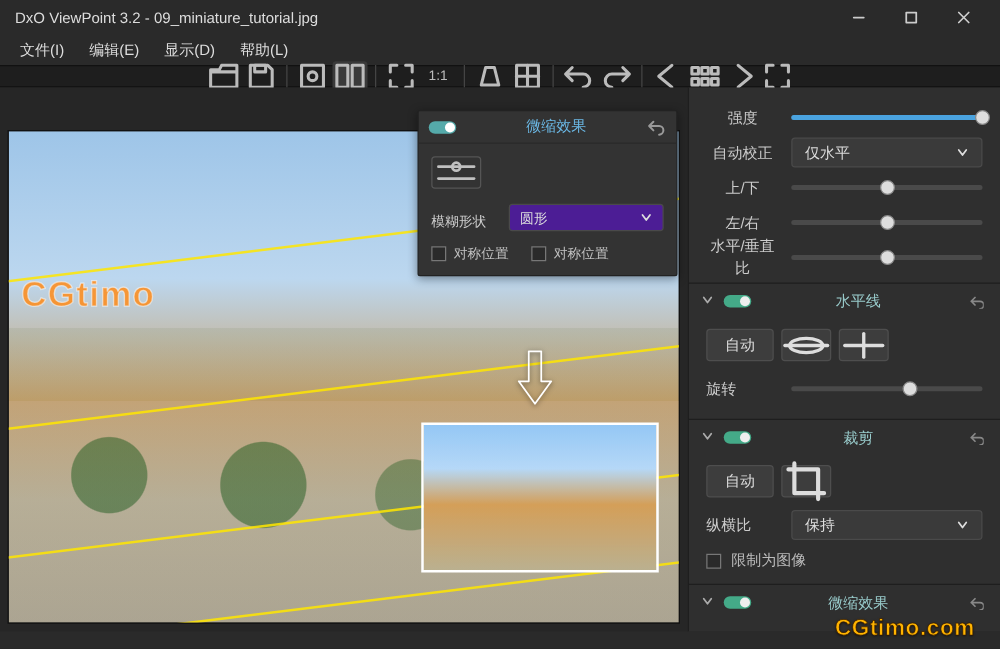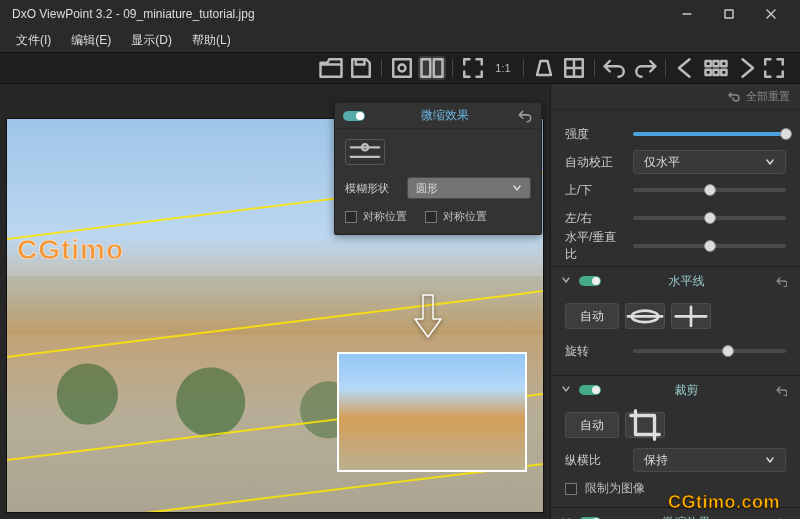--- a/index.html
+++ b/index.html
@@ -10,21 +10,21 @@
 .titlebar .title { flex: 1; font-size: 12px; color: #ddd; padding-left: 4px; }
 .winbtns { display: flex; gap: 0; }
 .winbtn { width: 42px; height: 28px; display: flex; align-items: center; justify-content: center; color: #ccc; }
 .winbtn svg { width: 12px; height: 12px; }
 
 
 .menubar { height: 24px; display: flex; align-items: center; padding: 0 8px; gap: 4px; }
 .menuitem { padding: 2px 8px; color: #ddd; font-size: 12px; }
 
 
-.toolbar { height: 32px; background: #1e1e1e; border-top: 1px solid #111; border-bottom: 1px solid #111; display: flex; align-items: center; padding: 0 12px; justify-content: flex-end; }
+.toolbar { height: 18px; background: #1e1e1e; border-top: 1px solid #111; border-bottom: 1px solid #111; display: flex; align-items: center; padding: 0 2px; justify-content: center; }
 .tool-left { display: flex; align-items: center; gap: 2px; }
 .tool-right { display: flex; align-items: center; gap: 2px; }
 .tbtn { width: 28px; height: 24px; display: flex; align-items: center; justify-content: center; color: #bbb; border-radius: 3px; }
 .tbtn.active { background: #3a3a3a; }
 .tdiv { width: 1px; height: 18px; background: #444; margin: 0 4px; }
 .ttext { font-size: 11px; color: #bbb; padding: 0 4px; }
 
 
 .main { display: flex; height: calc(519px - 28px - 24px - 32px); }
 .canvas { flex: 1; background: #262626; position: relative; overflow: hidden; padding: 20px 6px 6px 6px; }
@@ -50,30 +50,30 @@
 
 
 .popup { position: absolute; right: 8px; top: 18px; width: 208px; background: #333; border: 1px solid #222; border-radius: 2px; box-shadow: 0 2px 8px rgba(0,0,0,.4); }
 .popup-head { display: flex; align-items: center; height: 26px; padding: 0 8px; border-bottom: 1px solid #2a2a2a; }
 .popup-head .sw { width: 22px; height: 10px; border-radius: 5px; background: #5aa; position: relative; margin-right: 8px; }
 .popup-head .sw::after { content:""; position:absolute; right:1px; top:1px; width:8px; height:8px; background:#fff; border-radius:50%; }
 .popup-head .ptitle { flex:1; text-align:center; color:#6bb9e6; font-size:12px; }
 .popup-head .pund { width:16px; height:16px; display:flex; align-items:center; justify-content:center; color:#999; }
 .popup-body { padding: 10px; }
 .popup-iconbox { width: 40px; height: 26px; border: 1px solid #555; border-radius: 3px; display: flex; align-items: center; justify-content: center; margin-bottom: 12px; }
-.popup-row { display:flex; align-items:center; gap:8px; margin-bottom: 10px; }
+.popup-row { display:flex; align-items:flex-end; gap:8px; margin-bottom: 10px; }
 .popup-row .lbl { width: 54px; font-size: 11px; color:#ccc; }
-.popup-row .sel { flex:1; height:22px; background:#737373; border:1px solid #4a4a4a; border-radius:3px; display:flex; align-items:center; padding:0 8px; font-size:11px; color:#ddd; justify-content:space-between; }
+.popup-row .sel { flex:1; height:22px; background:#4c1d95; border:1px solid #4a4a4a; border-radius:3px; display:flex; align-items:center; padding:0 8px; font-size:11px; color:#ddd; justify-content:space-between; }
 .popup-checks { display:flex; gap:18px; margin-top: 6px; }
 .popup-checks .chk { display:flex; align-items:center; gap:6px; font-size:11px; }
 .popup-checks .box { width:12px; height:12px; border:1px solid #777; background:#2a2a2a; }
 
 
 .phead { height: 26px; display:flex; align-items:center; justify-content:flex-end; padding:0 10px; color:#888; font-size:11px; border-bottom:1px solid #262626; gap: 6px; }
-.pgroup { padding: 10px 14px 6px; }
+.pgroup { padding: 10px 14px 6px; text-align: center; }
 .prow { display:flex; align-items:center; height: 28px; gap: 10px; }
 .prow .plbl { width: 58px; font-size: 12px; color:#ccc; }
 .prow .pslider { flex:1; height: 4px; background:#4a4a4a; border-radius:2px; position:relative; }
 .prow .pslider .track { position:absolute; left:0; top:0; bottom:0; background:#4aa3df; border-radius:2px; }
 .prow .pslider .thumb { position:absolute; top:50%; width:12px; height:12px; background:#ddd; border-radius:50%; transform:translate(-50%,-50%); border:1px solid #888; }
 .psel { flex:1; height:24px; background:#3a3a3a; border:1px solid #4a4a4a; border-radius:3px; display:flex; align-items:center; padding:0 10px; font-size:12px; color:#ddd; justify-content:space-between; }
 
 .section { border-top: 1px solid #1e1e1e; }
 .section-head { height: 28px; display:flex; align-items:center; padding:0 10px; gap: 8px; }
 .section-head .chev { color:#aaa; }
@@ -262,26 +262,20 @@
           <div class="chk">
               <div class="box"></div>
               <span>对称位置</span>
             </div>
         </div>
       </div>
     </div>
   </div>
 
   <div class="panel">
-    <div class="phead">
-      <svg width="12" height="12" viewBox="0 0 12 12">
-          <path d="M3 2L1 4l2 2M1 4h7a3 3 0 1 1-3 3"></path>
-        </svg>
-      <span>全部重置</span>
-    </div>
 
     <div class="pgroup">
       <div class="prow">
         <div class="plbl">强度</div>
         <div class="pslider">
             <div class="track" style="width:100%"></div>
             <div class="thumb" style="left:100%"></div>
           </div>
       </div>
       <div class="prow">

